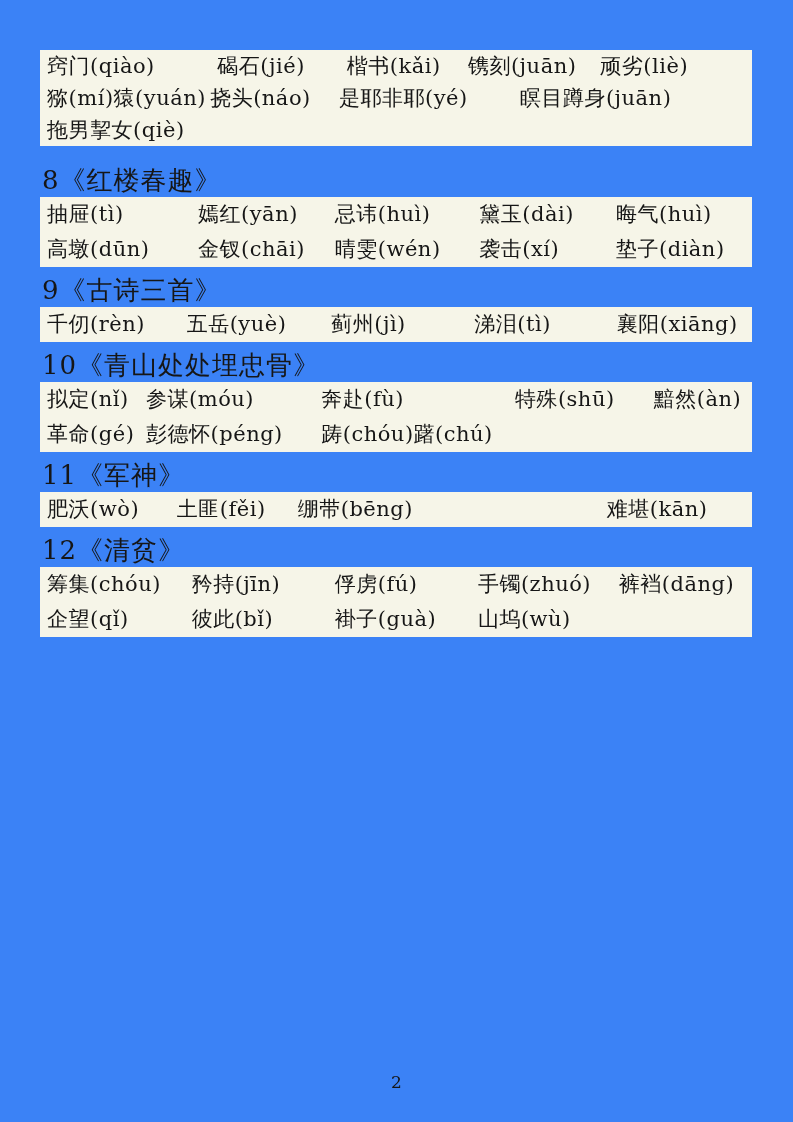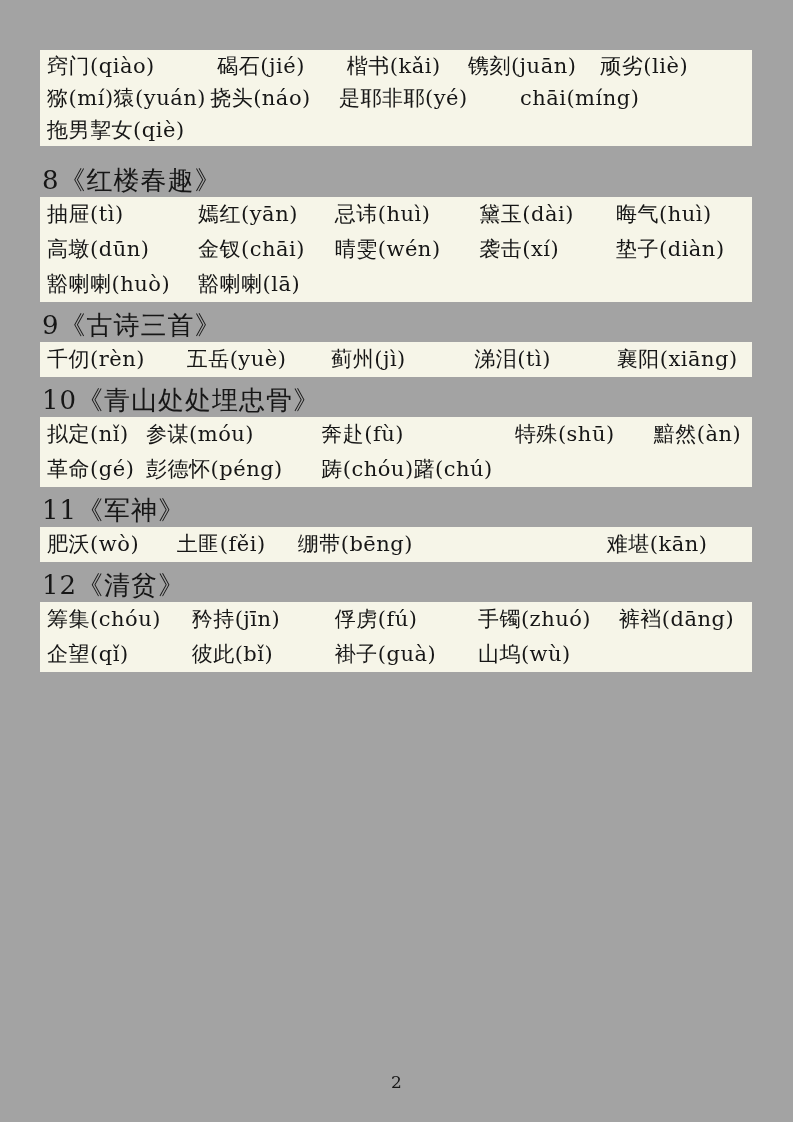--- a/index.html
+++ b/index.html
@@ -2,21 +2,21 @@
 <html><head>
 <meta charset="utf-8">
 <style>
   * { margin: 0; padding: 0; box-sizing: border-box; }
   html, body { background: #e9e9e9; }
   .page {
     position: relative;
     width: 793px;
     height: 1122px;
     margin: 0 auto;
-    background: #a3a3a3;
+    background: #3b82f6;
     overflow: hidden;
     font-family: "DejaVu Serif", "Liberation Serif", serif;
     color: #161616;
   }
   .content {
     position: absolute;
     left: 40px;
     top: 50px;
     width: 712px;
   }
@@ -66,45 +66,41 @@
           <span class="word-item" style="left: 1%;">窍门(qiào)</span>
           <span class="word-item" style="left: 24.9%;">碣石(jié)</span>
           <span class="word-item" style="left: 43.1%;">楷书(kǎi)</span>
           <span class="word-item" style="left: 60.1%;">镌刻(juān)</span>
           <span class="word-item" style="left: 78.7%;">顽劣(liè)</span>
         </div>
         <div class="word-row">
           <span class="word-item" style="left: 1%;">猕(mí)猿(yuán)</span>
           <span class="word-item" style="left: 23.9%;">挠头(náo)</span>
           <span class="word-item" style="left: 42%;">是耶非耶(yé)</span>
-          <span class="word-item" style="left: 67.4%;">chāi(míng)</span>
+          <span class="word-item" style="left: 67.4%;">瞑目蹲身(juān)</span>
         </div>
         <div class="word-row">
           <span class="word-item" style="left: 1%;">拖男挈女(qiè)</span>
         </div>
       </div>
       <div class="section-title">8《红楼春趣》</div>
       <div class="word-block">
         <div class="word-row">
           <span class="word-item" style="left: 1%;">抽屉(tì)</span>
           <span class="word-item" style="left: 22.2%;">嫣红(yān)</span>
           <span class="word-item" style="left: 41.4%;">忌讳(huì)</span>
           <span class="word-item" style="left: 61.7%;">黛玉(dài)</span>
           <span class="word-item" style="left: 80.9%;">晦气(huì)</span>
         </div>
         <div class="word-row">
           <span class="word-item" style="left: 1%;">高墩(dūn)</span>
           <span class="word-item" style="left: 22.2%;">金钗(chāi)</span>
           <span class="word-item" style="left: 41.4%;">晴雯(wén)</span>
           <span class="word-item" style="left: 61.7%;">袭击(xí)</span>
           <span class="word-item" style="left: 80.9%;">垫子(diàn)</span>
-        </div>
-        <div class="word-row">
-          <span class="word-item" style="left: 1%;">豁喇喇(huò)</span>
-          <span class="word-item" style="left: 22.2%;">豁喇喇(lā)</span>
         </div>
       </div>
       <div class="section-title">9《古诗三首》</div>
       <div class="word-block">
         <div class="word-row">
           <span class="word-item" style="left: 1%;">千仞(rèn)</span>
           <span class="word-item" style="left: 20.6%;">五岳(yuè)</span>
           <span class="word-item" style="left: 40.9%;">蓟州(jì)</span>
           <span class="word-item" style="left: 61%;">涕泪(tì)</span>
           <span class="word-item" style="left: 81%;">襄阳(xiāng)</span>

